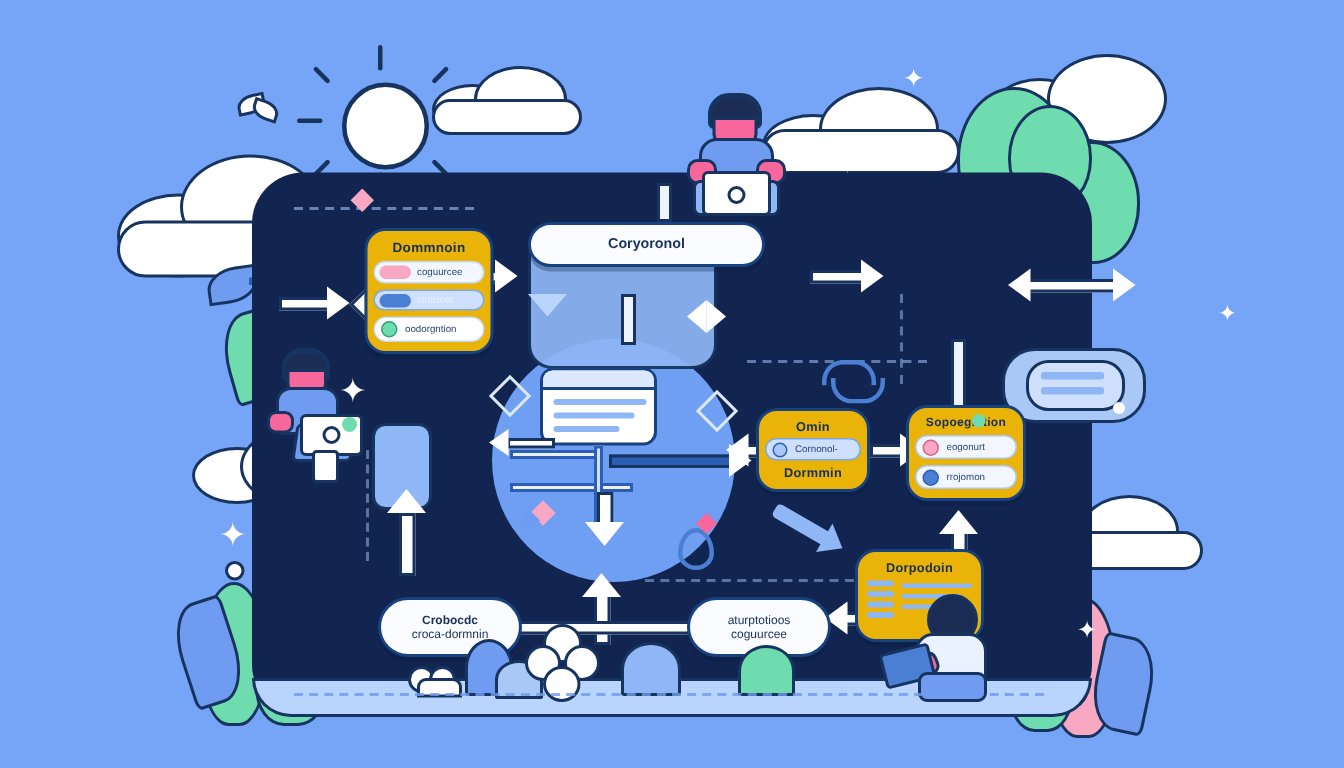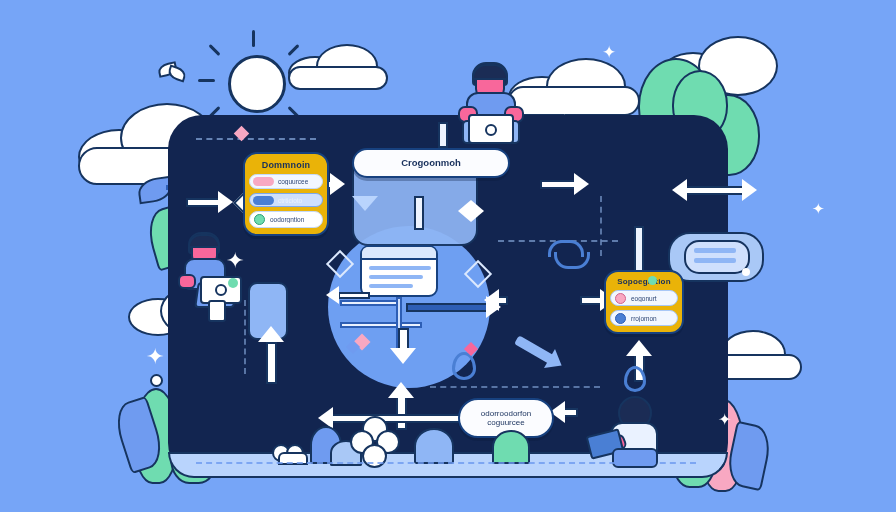--- a/index.html
+++ b/index.html
@@ -301,44 +301,72 @@
       <span class="pill" style="width:21px;height:9px;background:#4a7fd4;"></span>
       <span class="rtext" style="font-size:6.5px;color:#eaf2ff;">ctrticioto</span>
     </div>
     <div class="row" style="width:74px;height:17px;padding:0 4px;gap:5px;background:#fff;border-color:#c4d9f9;">
       <span class="dot" style="width:9px;height:9px;background:#6fdcb0;border:1.5px solid #2d9f79;"></span>
       <span class="rtext" style="font-size:6.5px;">oodorgntion</span>
     </div>
   </div>
 
   <div class="pillcard" style="left:352px;top:148px;width:158px;height:30px;">
-    <div class="t" style="font-size:9.5px;">Crogoonmoh</div>
-  </div>
-
-
+    <div class="t" style="font-size:9.5px;">Coryoronol</div>
+  </div>
+
+
+  <div class="card" style="left:504px;top:272px;width:76px;height:56px;padding:5px 5px;gap:3px;">
+    <div class="card-title" style="font-size:8.5px;">Omin</div>
+    <div class="row fill" style="width:64px;height:15px;padding:0 4px;gap:5px;">
+      <span class="dot" style="width:8px;height:8px;background:#a9c8f6;border:1.5px solid #2d5eb5;"></span>
+      <span class="rtext" style="font-size:6.5px;">Cornonol-</span>
+    </div>
+    <div class="card-title" style="font-size:8.5px;">Dormmin</div>
+  </div>
 
   <div class="card" style="left:604px;top:270px;width:80px;height:64px;padding:5px 5px;gap:4px;">
     <div class="card-title" style="font-size:8px;">Sopoegnition</div>
     <div class="row" style="width:68px;height:16px;padding:0 4px;gap:5px;">
       <span class="dot" style="width:9px;height:9px;background:#f8a8c2;border:1.5px solid #d1648c;"></span>
       <span class="rtext" style="font-size:6.5px;">eogonurt</span>
     </div>
     <div class="row" style="width:68px;height:16px;padding:0 4px;gap:5px;">
       <span class="dot" style="width:9px;height:9px;background:#4a7fd4;border:1.5px solid #2d5eb5;"></span>
       <span class="rtext" style="font-size:6.5px;">rrojomon</span>
     </div>
   </div>
 
 
+  <div class="pillcard" style="left:252px;top:398px;width:96px;height:40px;flex-direction:column;">
+    <div class="t" style="font-size:8px;">Crobocdc</div>
+    <div class="t" style="font-size:8px;font-weight:400;">croca-dormnin</div>
+  </div>
 
   <div class="pillcard" style="left:458px;top:398px;width:96px;height:40px;flex-direction:column;">
-    <div class="t" style="font-size:8px;font-weight:400;">odorroodorfon</div>
+    <div class="t" style="font-size:8px;font-weight:400;">aturptotioos</div>
     <div class="t" style="font-size:8px;font-weight:400;">coguurcee</div>
   </div>
 
+  <div class="card" style="left:570px;top:366px;width:86px;height:62px;padding:5px 6px;gap:4px;align-items:stretch;">
+    <div class="card-title" style="font-size:8.5px;text-align:center;">Dorpodoin</div>
+    <div style="display:flex;gap:5px;flex:1;">
+      <div style="width:18px;display:flex;flex-direction:column;gap:3px;">
+        <div class="winline" style="position:relative;width:100%;height:4px;"></div>
+        <div class="winline" style="position:relative;width:100%;height:4px;"></div>
+        <div class="winline" style="position:relative;width:100%;height:4px;"></div>
+        <div class="winline" style="position:relative;width:100%;height:4px;"></div>
+      </div>
+      <div style="flex:1;display:flex;flex-direction:column;gap:4px;padding-top:2px;">
+        <div class="winline" style="position:relative;width:100%;height:3px;"></div>
+        <div class="winline" style="position:relative;width:86%;height:3px;"></div>
+        <div class="winline" style="position:relative;width:94%;height:3px;"></div>
+      </div>
+    </div>
+  </div>
 
   <div style="position:absolute;left:452px;top:62px;width:74px;height:84px;">
     <div class="hair" style="position:absolute;left:20px;top:0;width:32px;height:20px;border-radius:14px 14px 4px 4px;"></div>
     <div class="skin" style="position:absolute;left:23px;top:8px;width:26px;height:24px;border-radius:9px;"></div>
     <div class="hair" style="position:absolute;left:20px;top:2px;width:32px;height:12px;border-radius:14px 14px 0 0;"></div>
     <div class="shirt" style="position:absolute;left:14px;top:30px;width:46px;height:30px;border-radius:12px 12px 6px 6px;"></div>
     <div class="skin" style="position:absolute;left:6px;top:44px;width:16px;height:13px;border-radius:7px;"></div>
     <div class="skin" style="position:absolute;left:52px;top:44px;width:16px;height:13px;border-radius:7px;"></div>
     <div style="position:absolute;left:10px;top:58px;width:54px;height:20px;background:#8fb6f5;border:2.5px solid #16345f;border-radius:5px;"></div>
     <div class="laptop" style="position:absolute;left:16px;top:52px;width:42px;height:26px;border-radius:4px;"></div>

